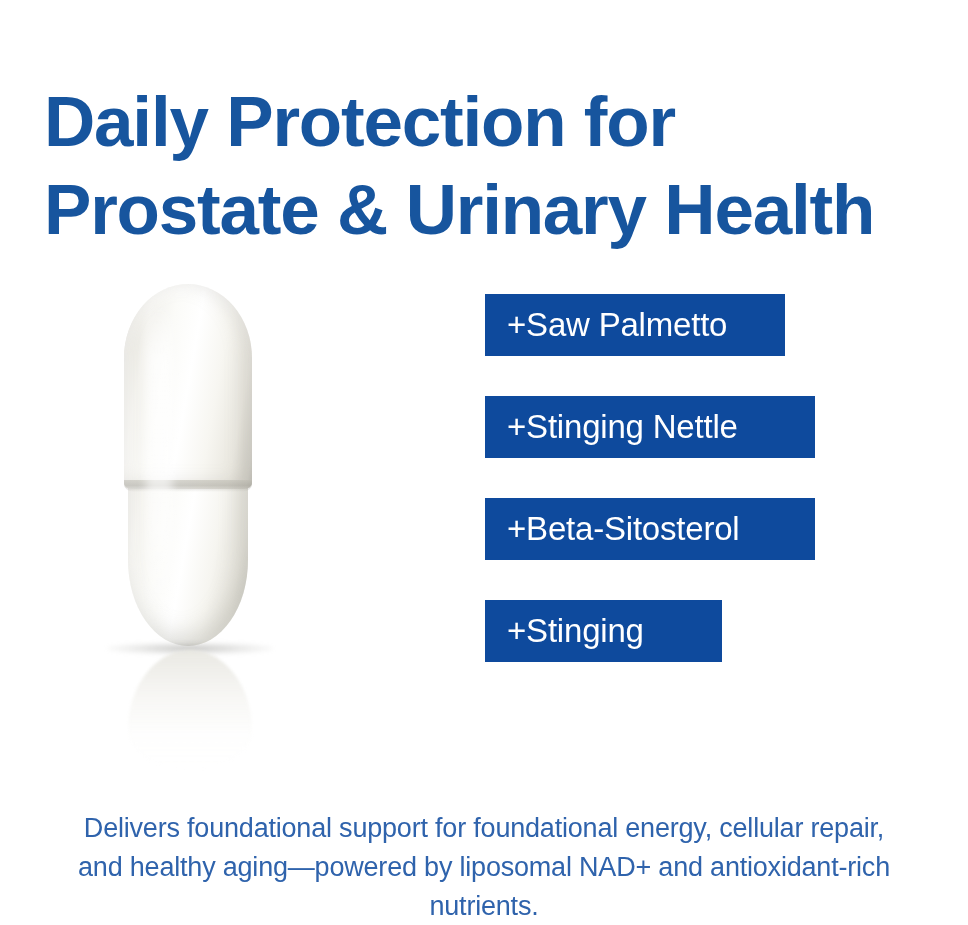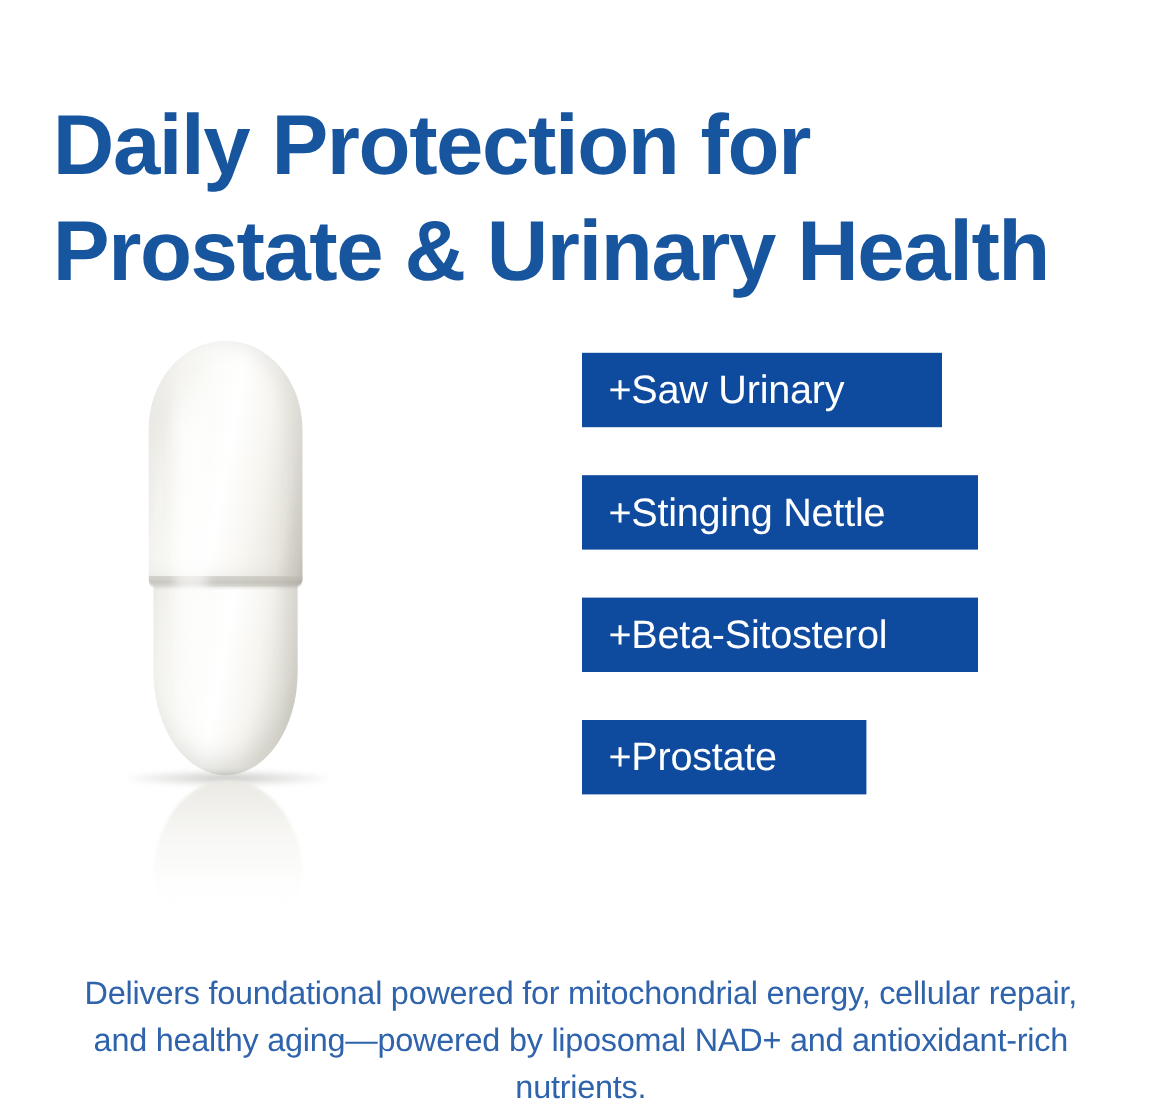--- a/index.html
+++ b/index.html
@@ -208,21 +208,21 @@
       <div class="capsule-body"></div>
       <div class="capsule-cap"></div>
       <div class="capsule-seam"></div>
       <div class="capsule-gloss"></div>
     </div>
     <div class="capsule-contact-shadow"></div>
     <div class="capsule-reflection"></div>
   </div>
 
   <div class="badge-list">
-    <span class="badge badge-w1" style="background:#0e4a9d;">+Saw Urinary</span>
+    <span class="badge badge-w1" style="background:#0e4a9d;">+Saw Palmetto</span>
     <span class="badge badge-w2" style="background:#0e4a9d;">+Stinging Nettle</span>
     <span class="badge badge-w3" style="background:#0e4a9d;">+Beta-Sitosterol</span>
-    <span class="badge badge-w4" style="background:#0e4a9d;">+Prostate</span>
+    <span class="badge badge-w4" style="background:#0e4a9d;">+Stinging</span>
   </div>
 
-  <p class="description">Delivers foundational powered for mitochondrial energy, cellular repair, and healthy aging—powered by liposomal NAD+ and antioxidant-rich nutrients.</p>
+  <p class="description">Delivers foundational support for foundational energy, cellular repair, and healthy aging—powered by liposomal NAD+ and antioxidant-rich nutrients.</p>
 
 </div>
 
 </body></html>

